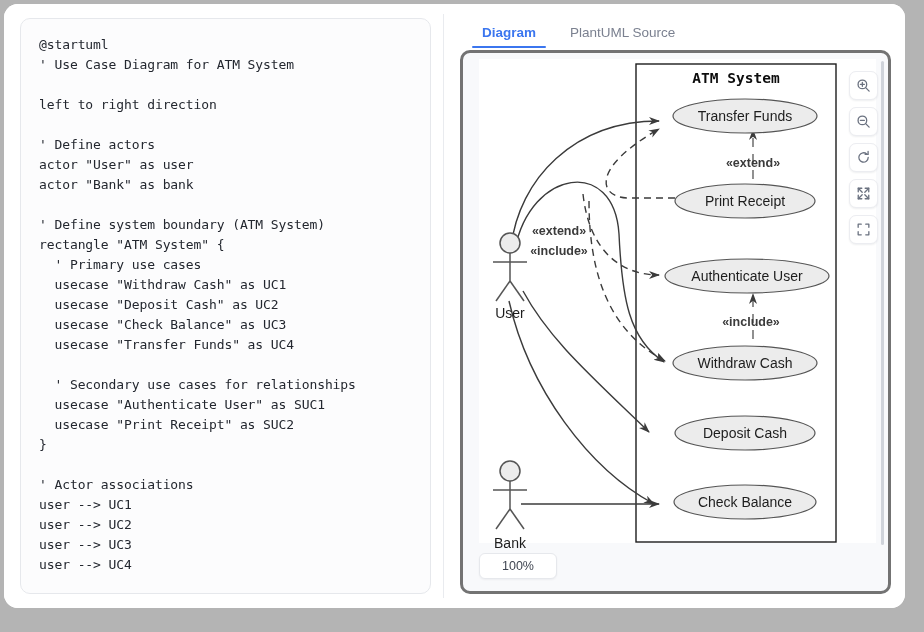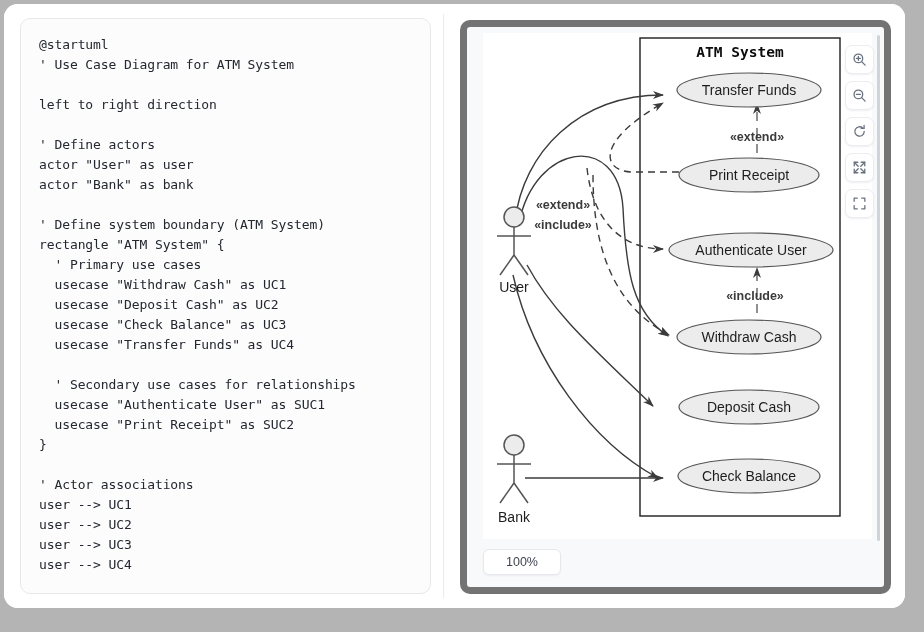--- a/index.html
+++ b/index.html
@@ -84,21 +84,21 @@
     position: absolute;
     left: 4px; right: 4px; bottom: 0;
     height: 2.5px;
     background: #3b76ef;
     border-radius: 2px;
   }
   #preview-card {
     margin-top: 2px;
     flex: 1 1 auto;
     background: #f8f9fb;
-    border: 7px solid #737373;
+    border: 3px solid #737373;
     border-radius: 10px;
     position: relative;
     overflow: hidden;
   }
   #canvas-white {
     position: absolute;
     left: 16px; top: 6px; right: 12px; bottom: 48px;
     background: #ffffff;
   }
   #diagram-svg { position: absolute; left: 0; top: 0; }
@@ -190,20 +190,24 @@
 user --&gt; UC2
 user --&gt; UC3
 user --&gt; UC4</pre>
     </div>
   </div>
 
   <div id="pane-divider"></div>
 
   <div id="preview-pane">
 
+    <div id="tabbar">
+      <button class="tab active">Diagram</button>
+      <button class="tab">PlantUML Source</button>
+    </div>
 
     <div id="preview-card">
 
       <div id="canvas-white">
         <svg id="diagram-svg" width="396" height="500" viewBox="0 0 396 500">
           <defs>
             <marker id="ah" markerWidth="12" markerHeight="12" refX="10" refY="4" orient="auto" markerUnits="userSpaceOnUse">
               <path d="M0,0 L11,4 L0,8 L3.2,4 Z" fill="#3b3b3b"></path>
             </marker>
             <marker id="ahd" markerWidth="12" markerHeight="12" refX="10" refY="4" orient="auto" markerUnits="userSpaceOnUse">

